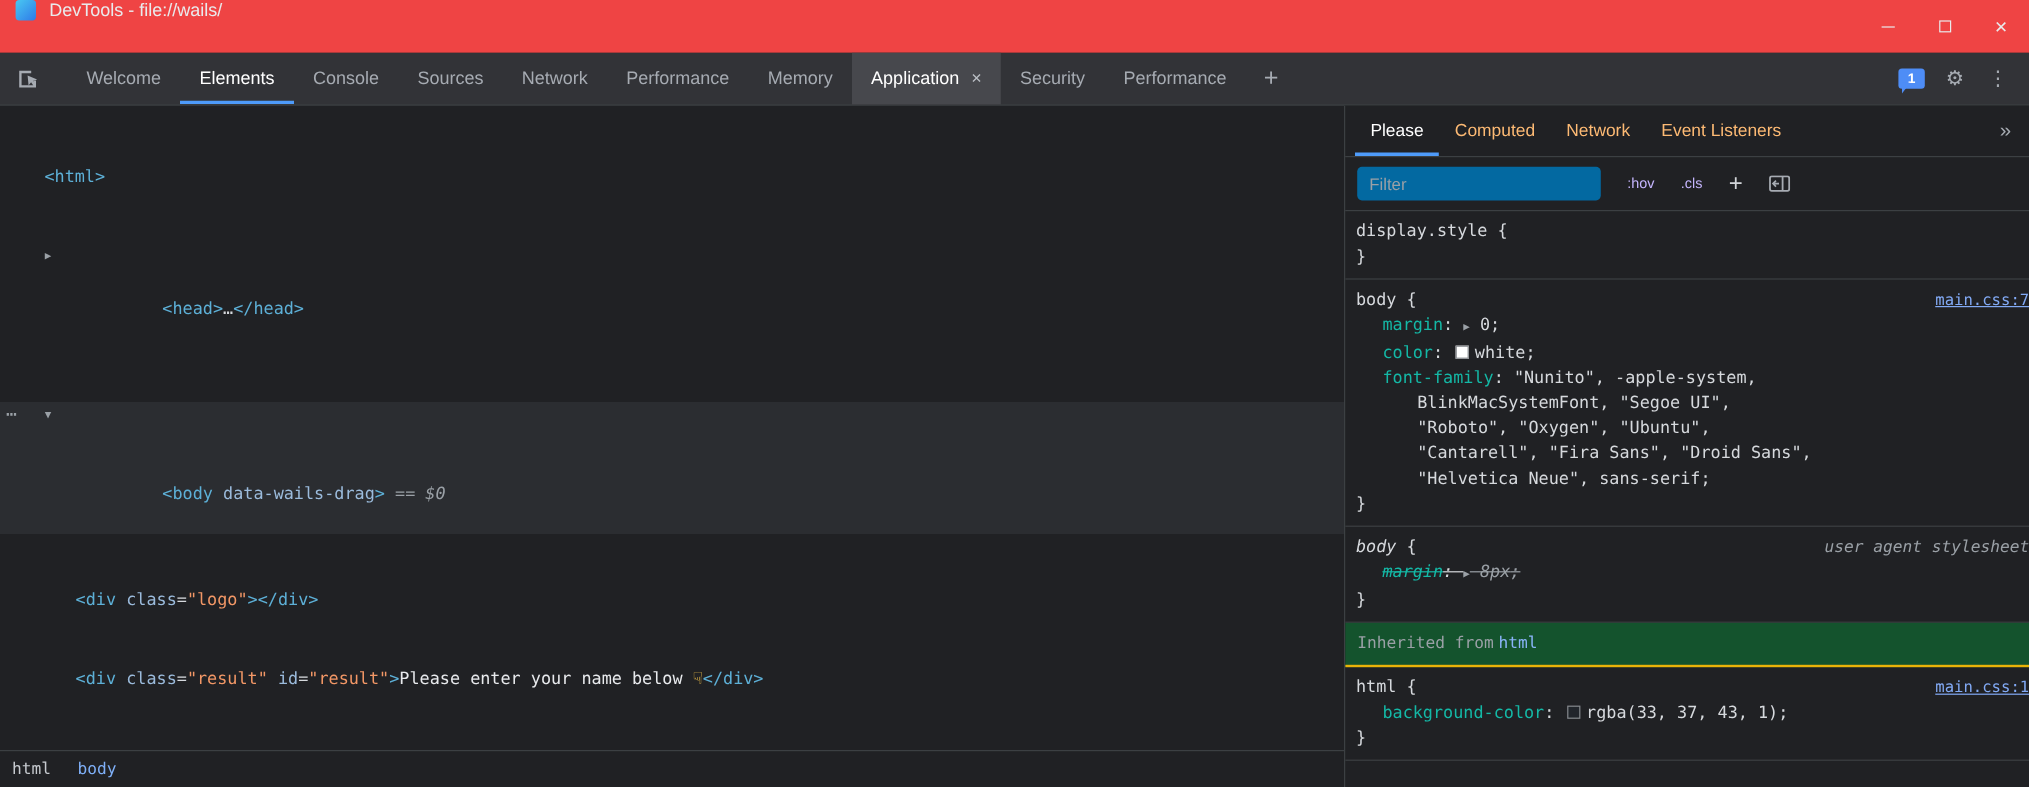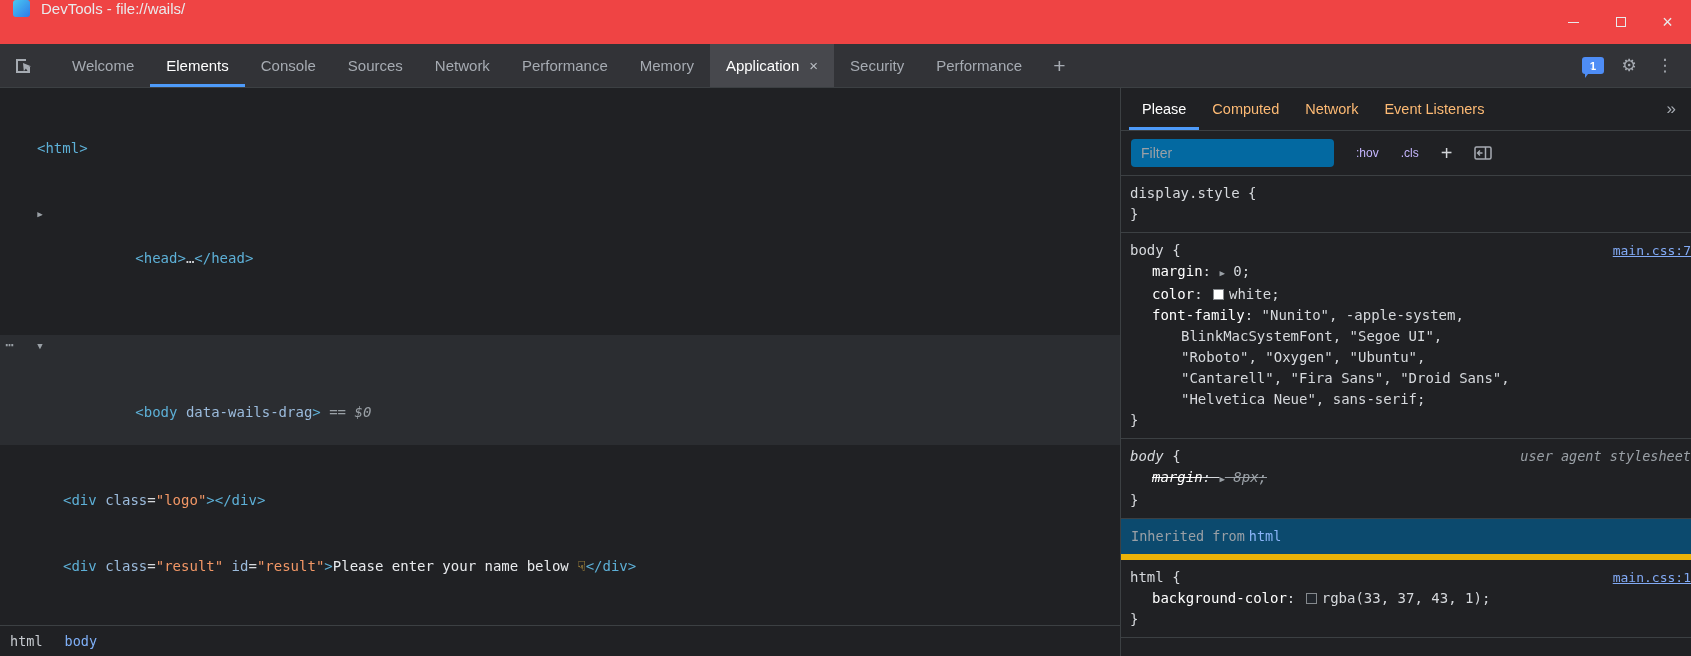--- a/index.html
+++ b/index.html
@@ -55,21 +55,21 @@
   .node-dots{position:absolute;left:5px;top:-1px;color:#9aa0a6;font-size:15px;cursor:pointer}
   .tok{white-space:pre}
   .tok.tag{color:#5db0d7}
   .tok.attr{color:#9bbbdc}
   .tok.val{color:#f29766}
   .tok.txt{color:#e8eaed}
   .tok.plain{color:#d6d9dd}
   .tok.muted{color:#9aa0a6}
   .tok.it{font-style:italic}
   .tok.emoji{color:#f7c54a}
-  .tok.prop{color:#ffffff}
+  .tok.prop{color:#14b8a6}
   .tok.arrow{color:#9aa0a6;font-size:9px}
   .tok.strike{text-decoration:line-through}
   .tok.swatch{display:inline-block;width:11px;height:11px;border:1px solid #85898d;margin:0 5px 0 2px;vertical-align:-1px;cursor:pointer}
   .crumbs{position:absolute;left:0;bottom:0;width:100%;height:31px;border-top:1px solid #3c4043;background:#202124;
     display:flex;align-items:center;gap:22px;padding:0 10px;font-family:"DejaVu Sans Mono",monospace;font-size:13.5px}
   .crumb{color:#c6cacf;cursor:pointer}
   .crumb.sel{color:#7fb0f8}
 
   
   .styles-sidebar{flex:1;border-left:1px solid #3c4043;display:flex;flex-direction:column;min-width:0;background:#202124}
@@ -85,21 +85,21 @@
   .tool-plus{color:#d2d5d9;font-size:20px;font-weight:300;cursor:pointer}
   .panel-toggle{color:#a6abb2;cursor:pointer;display:flex;align-items:center}
   .rules{flex:1;overflow:hidden;font-family:"DejaVu Sans Mono",monospace;font-size:14px;line-height:21px;color:#d6d9dd}
   .rule{padding:7px 0;border-bottom:1px solid #3c4043}
   .rule-line{white-space:pre;padding-left:9px}
   .rule-line.head{display:flex}
   .loc{margin-left:auto;padding-right:0;color:#82aaf5;text-decoration:underline;font-size:13px;align-self:center;cursor:pointer}
   .loc.ua{color:#9aa0a6;text-decoration:none;font-style:italic;font-size:13.5px}
   .decl{padding-left:31px;cursor:default}
   .decl.wrap{padding-left:60px}
-  .inherited{padding:7px 10px;background:#0c4a6e;border-bottom:6px solid #eab308;font-size:13.5px;color:#9aa0a6}
+  .inherited{padding:7px 10px;background:#14532d;border-bottom:2px solid #eab308;font-size:13.5px;color:#9aa0a6}
   .inherited .node{font-family:"DejaVu Sans Mono",monospace;color:#8ab4f8;font-size:13.5px;margin-left:4px;cursor:pointer}
 </style>
 </head>
 <body>
 
 <div class="window">
 
   <div class="titlebar">
     <div class="app-logo"></div>
     <div class="window-title">DevTools - file://wails/</div>

